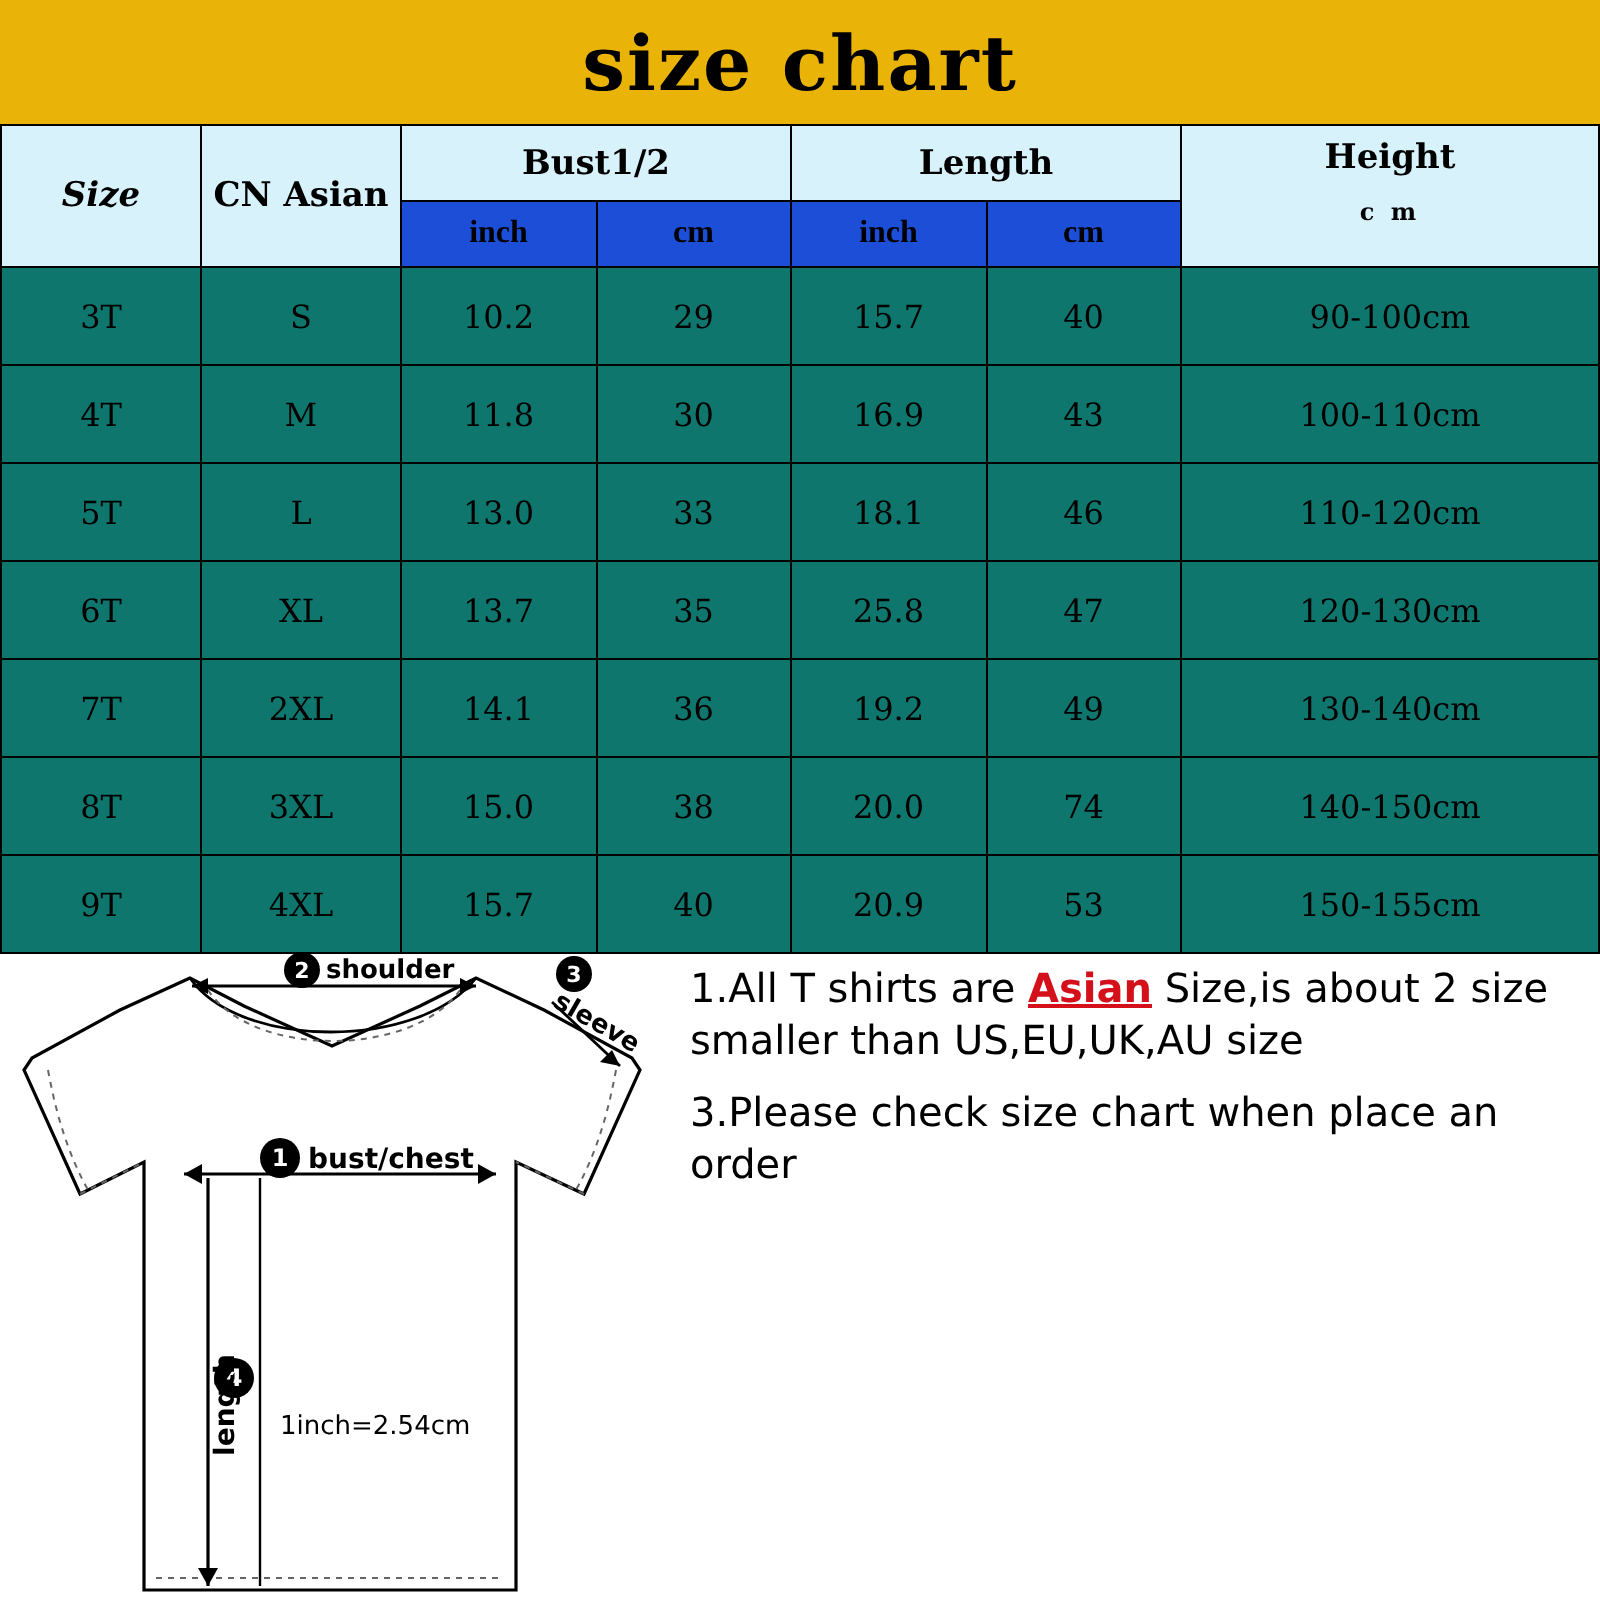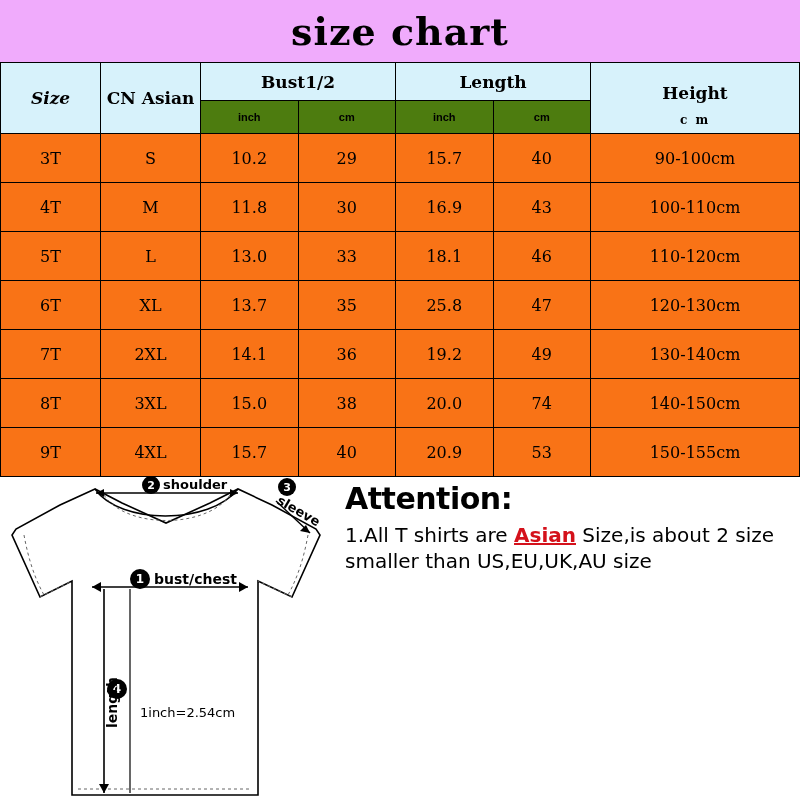--- a/index.html
+++ b/index.html
@@ -15,21 +15,21 @@
   }
   .page {
     position: relative;
     width: 800px;
     height: 800px;
   }
 
   
   .title-banner {
     height: 62px;
-    background: #f0abfc;
+    background: #eab308;
     display: flex;
     align-items: center;
     justify-content: center;
   }
   .title-text {
     font-family: "DejaVu Serif", serif;
     font-weight: bold;
     font-size: 38px;
     letter-spacing: 1px;
     color: #000000;
@@ -48,28 +48,28 @@
     color: #000000;
   }
   .hdr-row th {
     background: #d7f2fb;
     font-family: "DejaVu Serif", serif;
     font-weight: bold;
     font-size: 17px;
     height: 35px;
   }
   .sub-row th {
-    background: #4d7c0f;
-    font-family: Liberation Sans, sans-serif;
-    font-weight: bold;
-    font-size: 11px;
+    background: #1d4ed8;
+    font-family: Liberation Serif, serif;
+    font-weight: bold;
+    font-size: 16px;
     height: 30px;
   }
   .body-row td {
-    background: #f97316;
+    background: #0f766e;
     font-family: "DejaVu Serif", serif;
     font-size: 16px;
     height: 46px;
   }
   .col-size    { width: 97px; font-style: italic; }
   .col-cn      { width: 97px; }
   .col-bi      { width: 99px; }
   .col-bc      { width: 99px; }
   .col-li      { width: 99px; }
   .col-lc      { width: 99px; }
@@ -125,21 +125,21 @@
     <div class="title-text">size chart</div>
   </div>
 
   <table class="size-table">
     <thead>
       <tr class="hdr-row">
         <th class="col-size" rowspan="2">Size</th>
         <th class="col-cn" rowspan="2">CN Asian</th>
         <th colspan="2">Bust1/2</th>
         <th colspan="2">Length</th>
-        <th class="col-h" rowspan="2" style="vertical-align:top;padding-top:20px;margin-top:36px;">
+        <th class="col-h" rowspan="2" style="vertical-align:top;padding-top:6px;margin-top:36px;">
           <div>Height</div>
           <div style="font-size:12px;font-weight:bold;letter-spacing:2px;margin-top:10px;">c m</div>
         </th>
       </tr>
       <tr class="sub-row">
         <th class="col-bi">inch</th>
         <th class="col-bc">cm</th>
         <th class="col-li">inch</th>
         <th class="col-lc">cm</th>
       </tr>
@@ -266,18 +266,18 @@
 
         <text x="163" y="12" font-family="DejaVu Sans, sans-serif" font-size="13" font-weight="bold" fill="#000000">shoulder</text>
         <text x="276" y="26" transform="rotate(30 276 26)" font-family="DejaVu Sans, sans-serif" font-size="13" font-weight="bold" fill="#000000">sleeve</text>
         <text x="154" y="107" font-family="DejaVu Sans, sans-serif" font-size="14" font-weight="bold" fill="#000000">bust/chest</text>
         <text x="117" y="200" transform="rotate(-90 117 200)" text-anchor="end" font-family="DejaVu Sans, sans-serif" font-size="14" font-weight="bold" fill="#000000">length</text>
         <text x="140" y="240" font-family="DejaVu Sans, sans-serif" font-size="13" fill="#000000">1inch=2.54cm</text>
       </svg>
     </div>
 
     <div class="attention">
-      <div class="attention-title">Attention:</div>
       <p class="note"><span>1.All T shirts are </span><span class="asian">Asian</span><span> Size,is about 2 size smaller than US,EU,UK,AU size</span></p>
+      <p class="note">3.Please check size chart when place an order</p>
     </div>
 
   </div>
 </div>
 
 </body></html>

